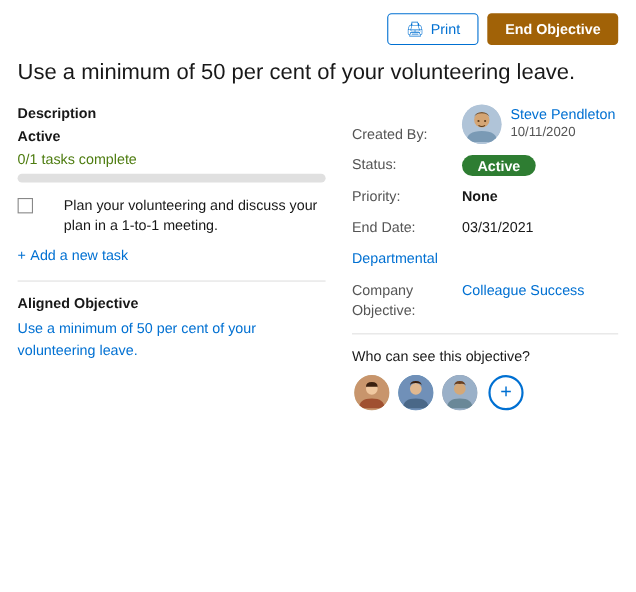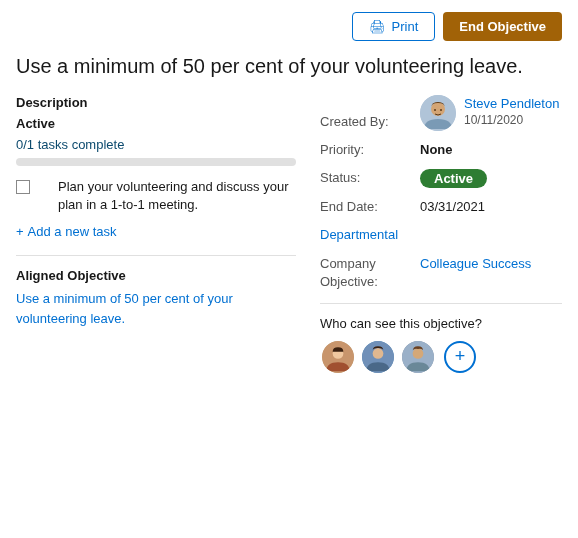--- a/index.html
+++ b/index.html
@@ -87,21 +87,21 @@
     .edit-icon {
       position: absolute;
       top: 8px;
       right: 8px;
       color: #555;
       font-size: 14px;
     }
 
     
     .tasks-count {
-      color: #0c4a6e;
+      color: #4d7c0f;
       font-size: 13px;
       margin-bottom: 6px;
     }
     .progress-bar-bg {
       background: #e0e0e0;
       height: 8px;
       border-radius: 4px;
       margin-bottom: 12px;
       width: 100%;
     }
@@ -350,27 +350,27 @@
           </svg>
         </div>
         <div>
           <span class="creator-name">Steve Pendleton</span>
           <span class="creator-date">10/11/2020</span>
         </div>
       </div>
     </div>
 
     <div class="info-row">
+      <span class="info-label">Status:</span>
+      <span class="status-badge">Active</span>
+    </div>
+
+    <div class="info-row">
       <span class="info-label">Priority:</span>
       <span class="info-value bold">None</span>
-    </div>
-
-    <div class="info-row">
-      <span class="info-label">Status:</span>
-      <span class="status-badge">Active</span>
     </div>
 
 
     <div class="info-row">
       <span class="info-label">End Date:</span>
       <span class="info-value">03/31/2021</span>
     </div>
 
     <div class="info-row">
       <span class="info-value blue">Departmental</span>

